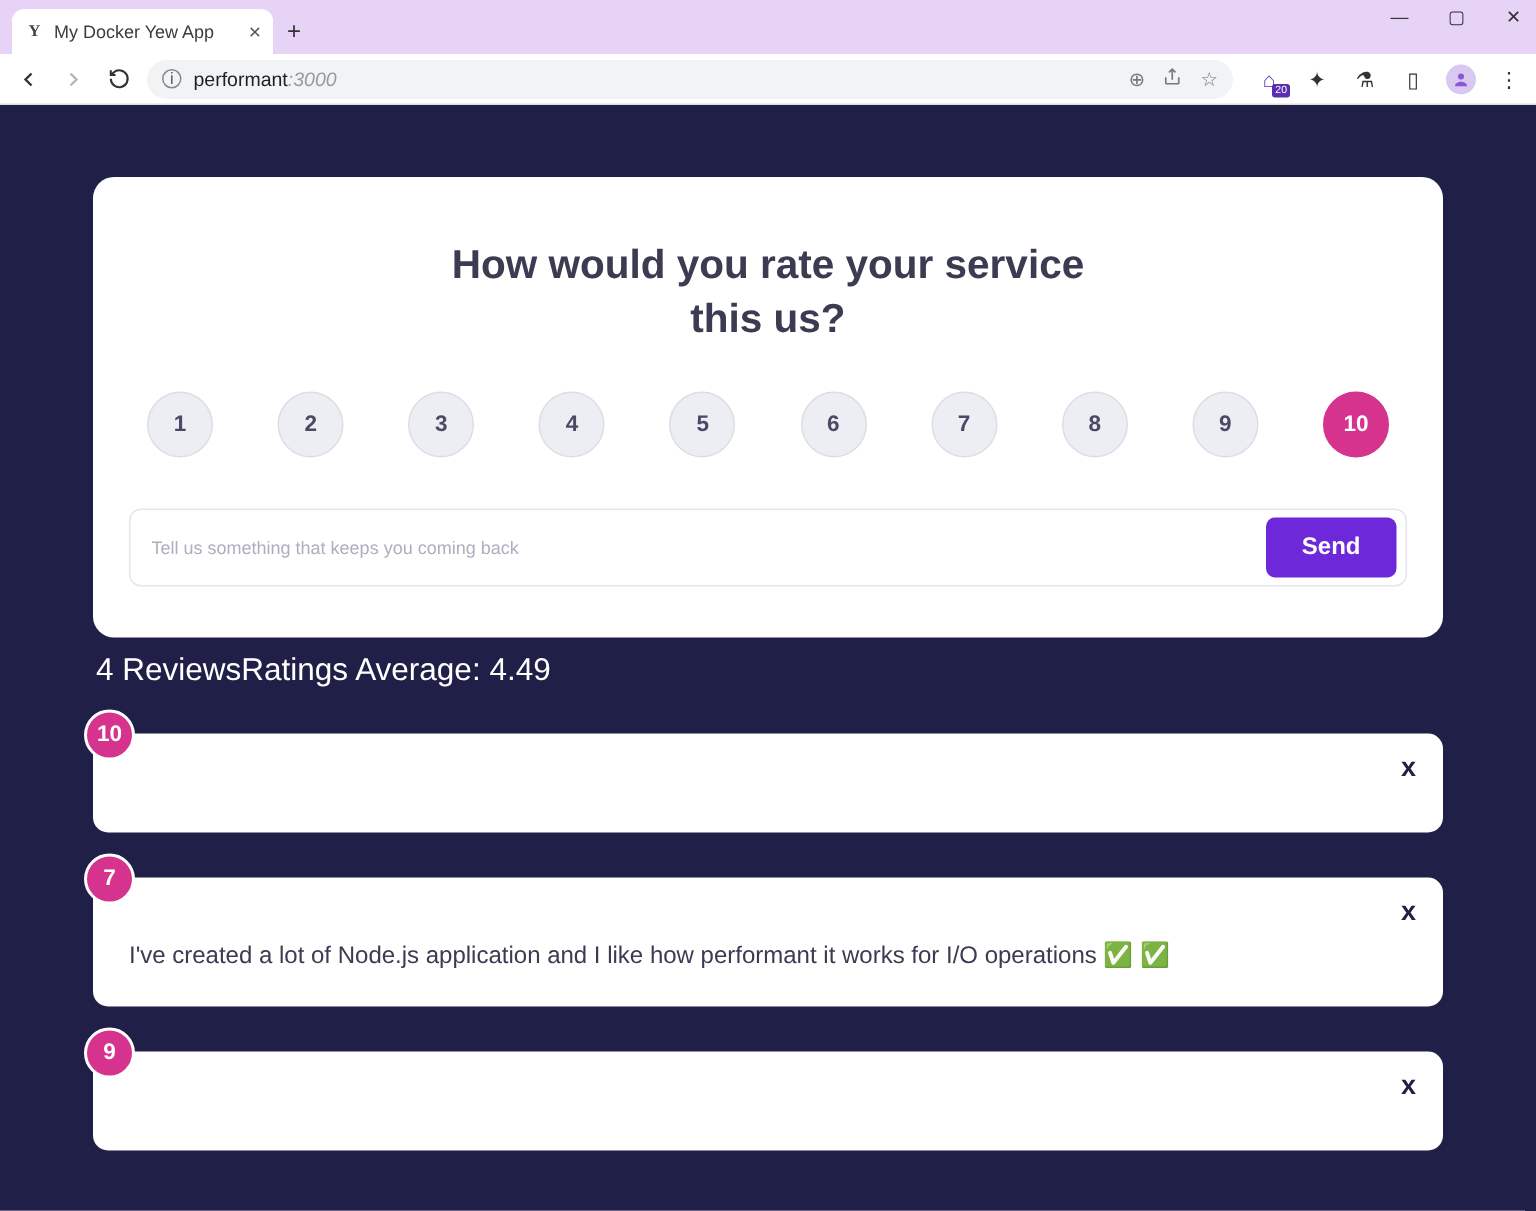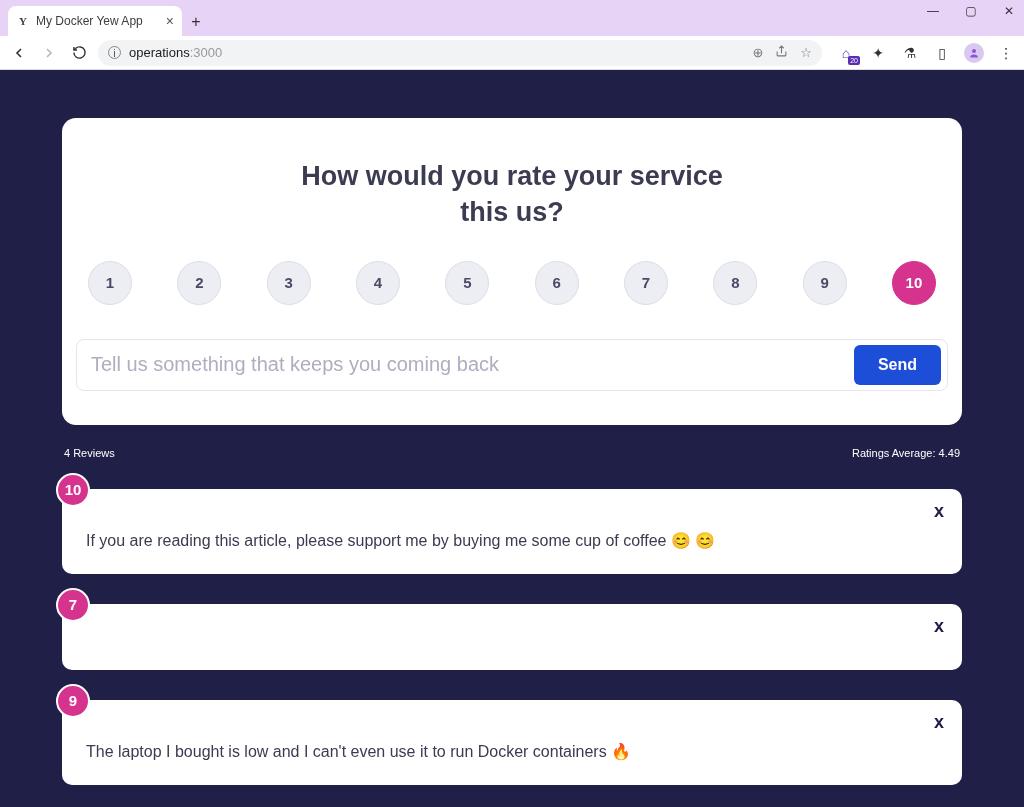--- a/index.html
+++ b/index.html
@@ -11,44 +11,44 @@
     .tab-favicon { width: 14px; height: 14px; display:inline-flex; align-items:center; justify-content:center; font-family: Georgia, serif; font-weight:bold; font-size:11px; color:#444; }
     .tab-close { margin-left: auto; font-size: 14px; color:#555; line-height:1; }
     .newtab { width: 28px; height: 28px; display:flex; align-items:center; justify-content:center; font-size:16px; color:#333; }
     .window-ctrls { position:absolute; right:6px; top:4px; display:flex; gap:20px; font-size:12px; color:#333; }
     .window-ctrls span { width:18px; text-align:center; }
 
     .addrbar { height: 34px; background:#fff; display:flex; align-items:center; padding:0 8px; gap:8px; border-bottom:1px solid #ddd; }
     .nav-icon { width:22px; height:22px; display:inline-flex; align-items:center; justify-content:center; color:#555; font-size:15px; }
     .urlbox { flex:1; height:26px; background:#f1f3f4; border-radius:13px; display:flex; align-items:center; padding:0 10px; gap:8px; font-size:13px; color:#555; position:relative; }
     .url-host { color:#202124; }
-    .url-port { color:#9a9a9a; }
+    .url-port { color:#9a9a9a;font-style:italic; }
     .right-icons { display:flex; align-items:center; gap:12px; margin-left:6px; }
     .ext-icon { width:20px; height:20px; display:inline-flex; align-items:center; justify-content:center; font-size:14px; color:#333; position:relative; }
     .badge20 { position:absolute; bottom:-2px; right:-4px; font-size:7px; background:#5a2db3; color:#fff; border-radius:2px; padding:0 2px; line-height:9px; }
     .avatar-icon { width:20px; height:20px; border-radius:50%; background:#d9c8ef; display:inline-flex; align-items:center; justify-content:center; }
     .avatar-icon svg { fill:#8a56d8; }
 
     
     .page { width:1024px; height:737px; background:#1f1f47; overflow:auto; padding:48px 0 40px; }
     .container { width:900px; margin:0 auto; }
 
-    .card { background:#fff; border-radius:14px; padding:40px 14px 34px; }
+    .card { background:#fff; border-radius:14px; padding:40px 24px 34px; }
     .card h1 { font-size:27px; font-weight:800; color:#3b3b52; text-align:center; line-height:1.35; }
 
     .rating-row { margin-top:30px; display:flex; justify-content:space-between; padding:0 12px; }
     .rate-btn { width:44px; height:44px; border-radius:50%; background:#eceef3; border:1px solid #dcdee6; color:#4a4a66; font-size:15px; font-weight:600; display:flex; align-items:center; justify-content:center; cursor:pointer; }
     .rate-btn.selected { background:#d6338e; border-color:#d6338e; color:#fff; }
 
     .inputwrap { margin-top:34px; height:52px; background:#fff; border:1px solid #e4e5ee; border-radius:8px; display:flex; align-items:center; padding:0 6px 0 14px; gap:10px; }
-    .inputwrap input { flex:1; border:0; outline:0; font-size:20px; color:#4a4a66; background:transparent; }
+    .inputwrap input { flex:1; border:0; outline:0; font-size:12px; color:#4a4a66; background:transparent; }
     .inputwrap input::placeholder { color:#adaec0; }
-    .send-btn { height:40px; padding:0 24px; border:0; border-radius:6px; background:#1d4ed8; color:#fff; font-size:16px; font-weight:600; cursor:pointer; }
+    .send-btn { height:40px; padding:0 24px; border:0; border-radius:6px; background:#6d28d9; color:#fff; font-size:16px; font-weight:600; cursor:pointer; }
 
-    .stats { margin-top:22px; display:flex; justify-content:space-between; color:#fff; font-size:11px; font-weight:500; padding:0 2px; }
+    .stats { margin-top:10px; display:flex; color:#fff; font-size:21px; font-weight:500; padding:0 2px; }
 
     .reviews { margin-top:30px; display:flex; flex-direction:column; gap:30px; }
     .review { background:#fff; border-radius:10px; padding:42px 24px 24px; position:relative; font-size:16px; color:#3b3b52; }
     .review-badge { position:absolute; top:-16px; left:-6px; width:34px; height:34px; border-radius:50%; background:#d6338e; border:2px solid #fff; color:#fff; font-size:15px; font-weight:800; display:flex; align-items:center; justify-content:center; }
     .review-close { position:absolute; top:12px; right:18px; font-size:18px; font-weight:700; color:#1f1f47; cursor:pointer; }
   </style>
 </head>
 <body>
 
 <div class="titlebar">
@@ -77,21 +77,21 @@
       </svg>
     </span>
   <span class="nav-icon">
       <svg width="15" height="15" viewBox="0 0 24 24" fill="none" stroke="#333" stroke-width="2.2">
         <path d="M3 12a9 9 0 1 0 3-6.7L3 8"></path>
         <path d="M3 3v5h5"></path>
       </svg>
     </span>
   <div class="urlbox">
     <span style="font-size:11px;border:1px solid #888;border-radius:50%;width:13px;height:13px;display:inline-flex;align-items:center;justify-content:center;">i</span>
-    <span><span class="url-host">operations</span><span class="url-port">:3000</span></span>
+    <span><span class="url-host">performant</span><span class="url-port">:3000</span></span>
     <span style="margin-left:auto;display:flex;gap:12px;color:#777;">
       <span>⊕</span>
       <span><svg width="13" height="13" viewBox="0 0 24 24" fill="none" stroke="#777" stroke-width="2">
             <path d="M4 12v7a1 1 0 001 1h14a1 1 0 001-1v-7M16 6l-4-4-4 4M12 2v13"></path>
           </svg></span>
       <span>☆</span>
     </span>
   </div>
   <div class="right-icons">
     <span class="ext-icon" style="color:#5a2db3;">⌂<span class="badge20">20</span></span>
@@ -135,26 +135,25 @@
 
     <div class="stats">
       <span>4 Reviews</span>
       <span>Ratings Average: 4.49</span>
     </div>
 
     <div class="reviews" id="reviews">
         <div class="review">
           <div class="review-badge">10</div>
           <div class="review-close">x</div>
-          <div>If you are reading this article, please support me by buying me some cup of coffee 😊 😊</div>
         </div>
         <div class="review">
           <div class="review-badge">7</div>
           <div class="review-close">x</div>
+          <div>I've created a lot of Node.js application and I like how performant it works for I/O operations ✅ ✅</div>
         </div>
         <div class="review">
           <div class="review-badge">9</div>
           <div class="review-close">x</div>
-          <div>The laptop I bought is low and I can't even use it to run Docker containers 🔥</div>
         </div>
       </div>
   </div>
 </div>
 
 </body></html>

